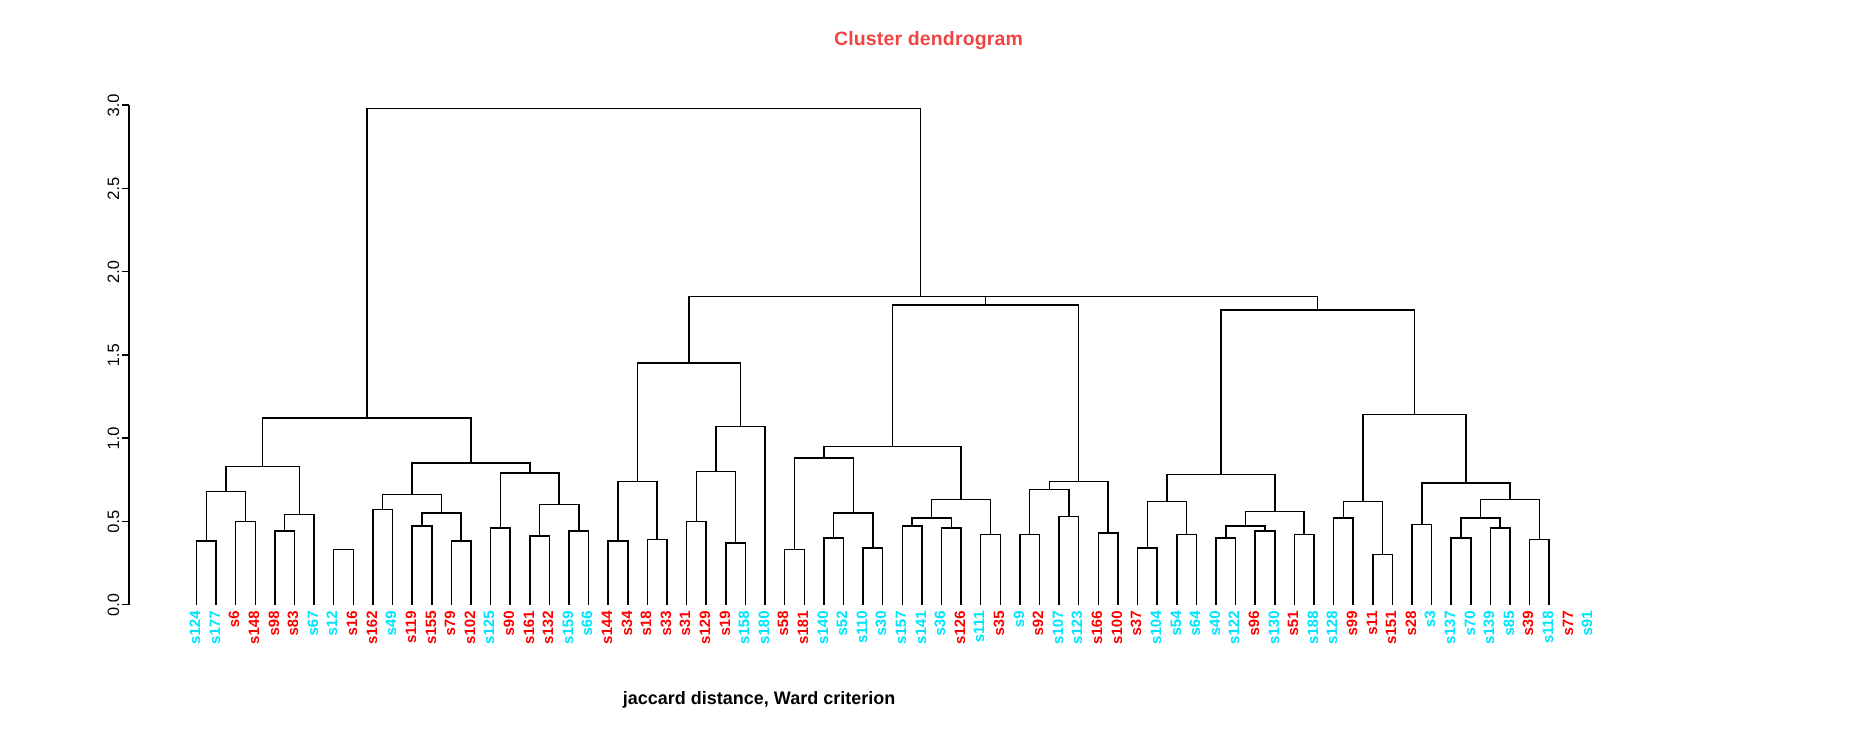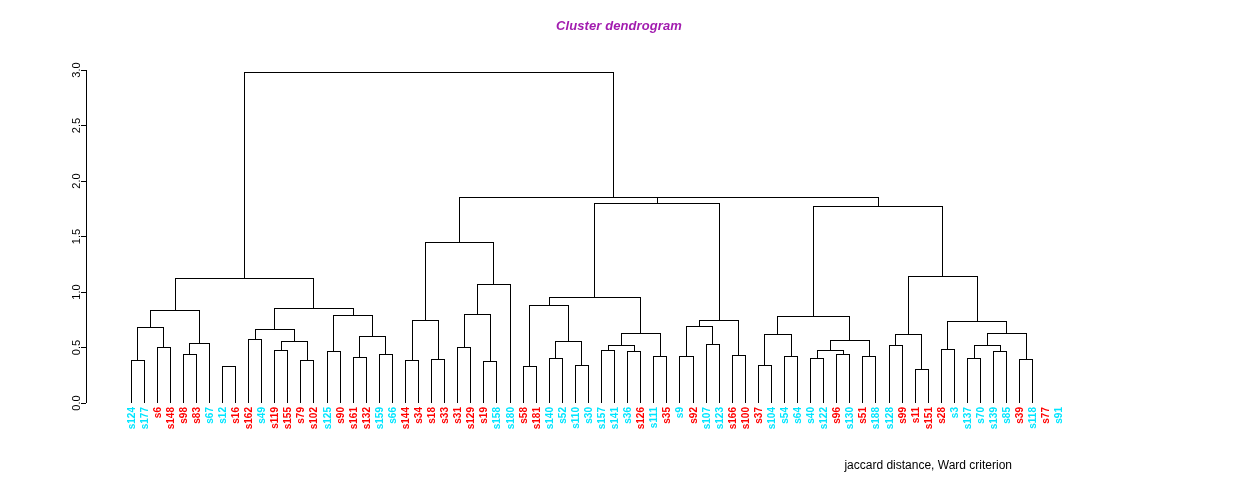--- a/index.html
+++ b/index.html
@@ -19,33 +19,32 @@
   }
   #plot-title {
     position: absolute;
     top: 18px;
     left: 0;
     width: 1238px;
     text-align: center;
     font-family: "Liberation Sans", sans-serif;
     font-size: 13px;
     font-weight: bold;
-    color: #a21caf;
+    color: #ef4444;
     letter-spacing: 0.1px;
-    font-style: italic;
   }
   #x-axis-label {
     position: absolute;
     top: 458px;
     left: 0;
     width: 1012px;
-    text-align: right;
+    text-align: center;
     font-family: "Liberation Sans", sans-serif;
     font-size: 12px;
-    font-weight: normal;
+    font-weight: bold;
     color: #000000;
   }
   svg#dendro-svg {
     position: absolute;
     top: 0;
     left: 0;
   }
   .axis-line, .tick-line {
     stroke: #000000;
     stroke-width: 1;

